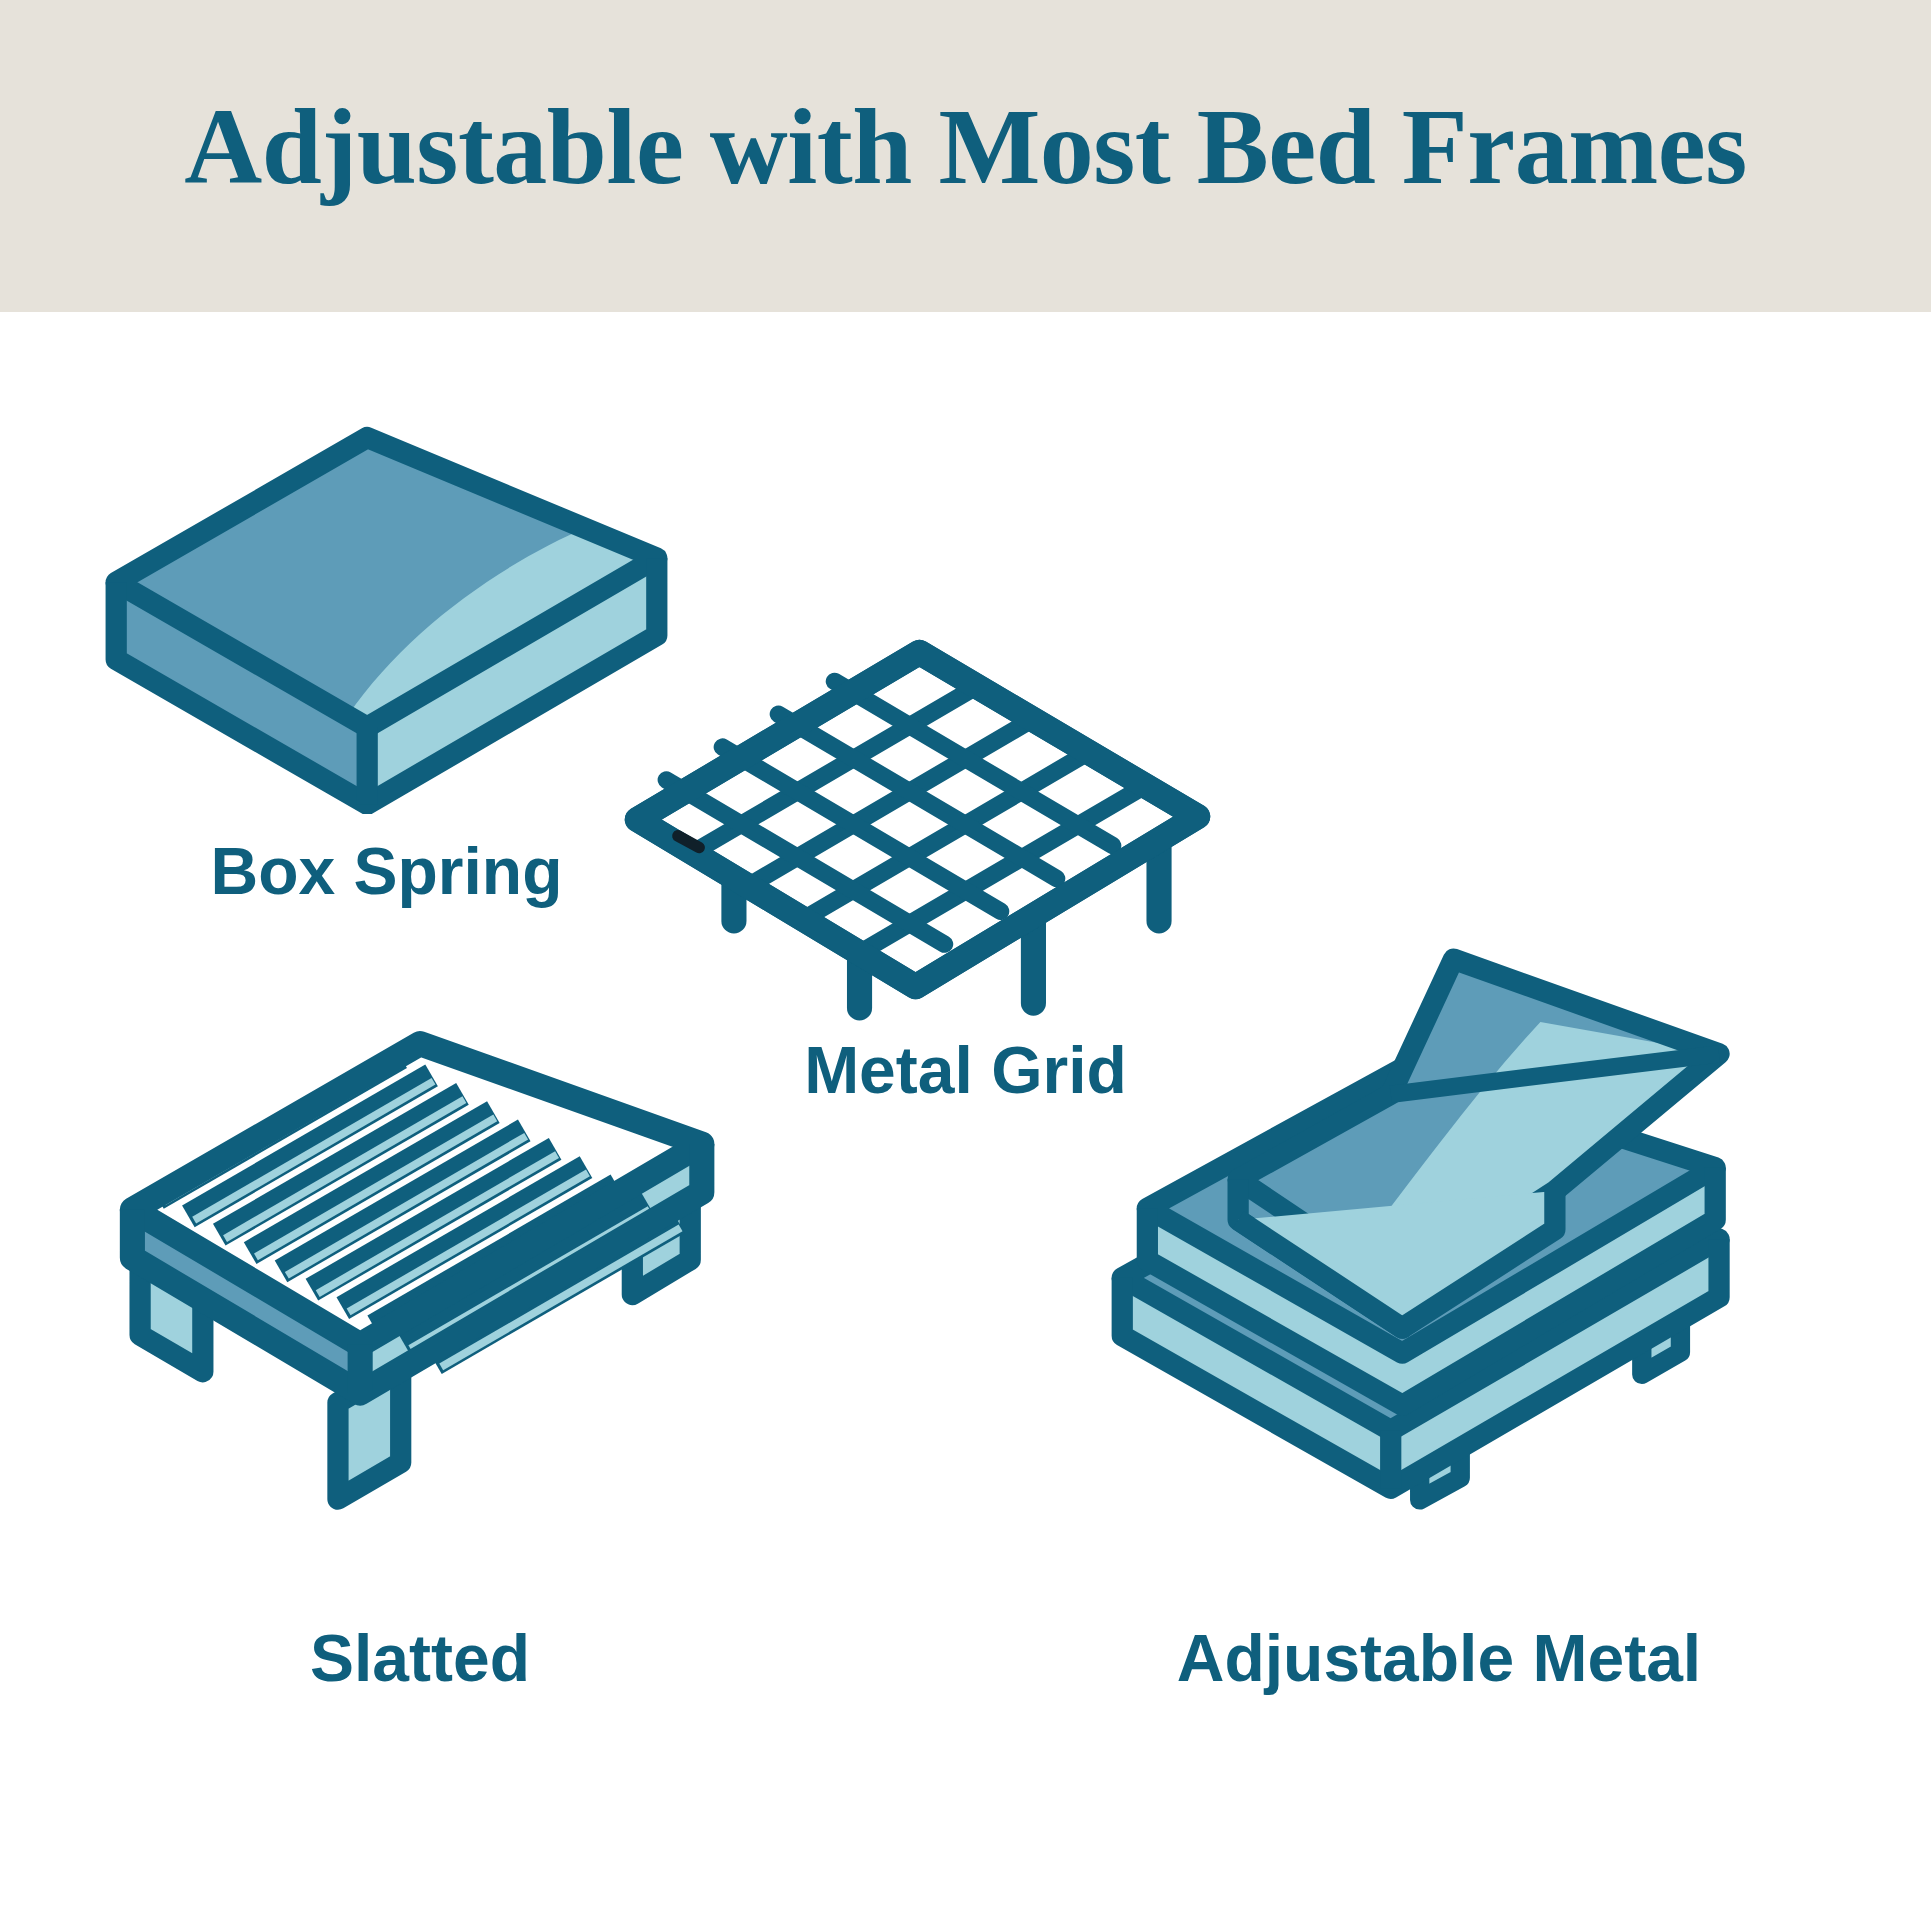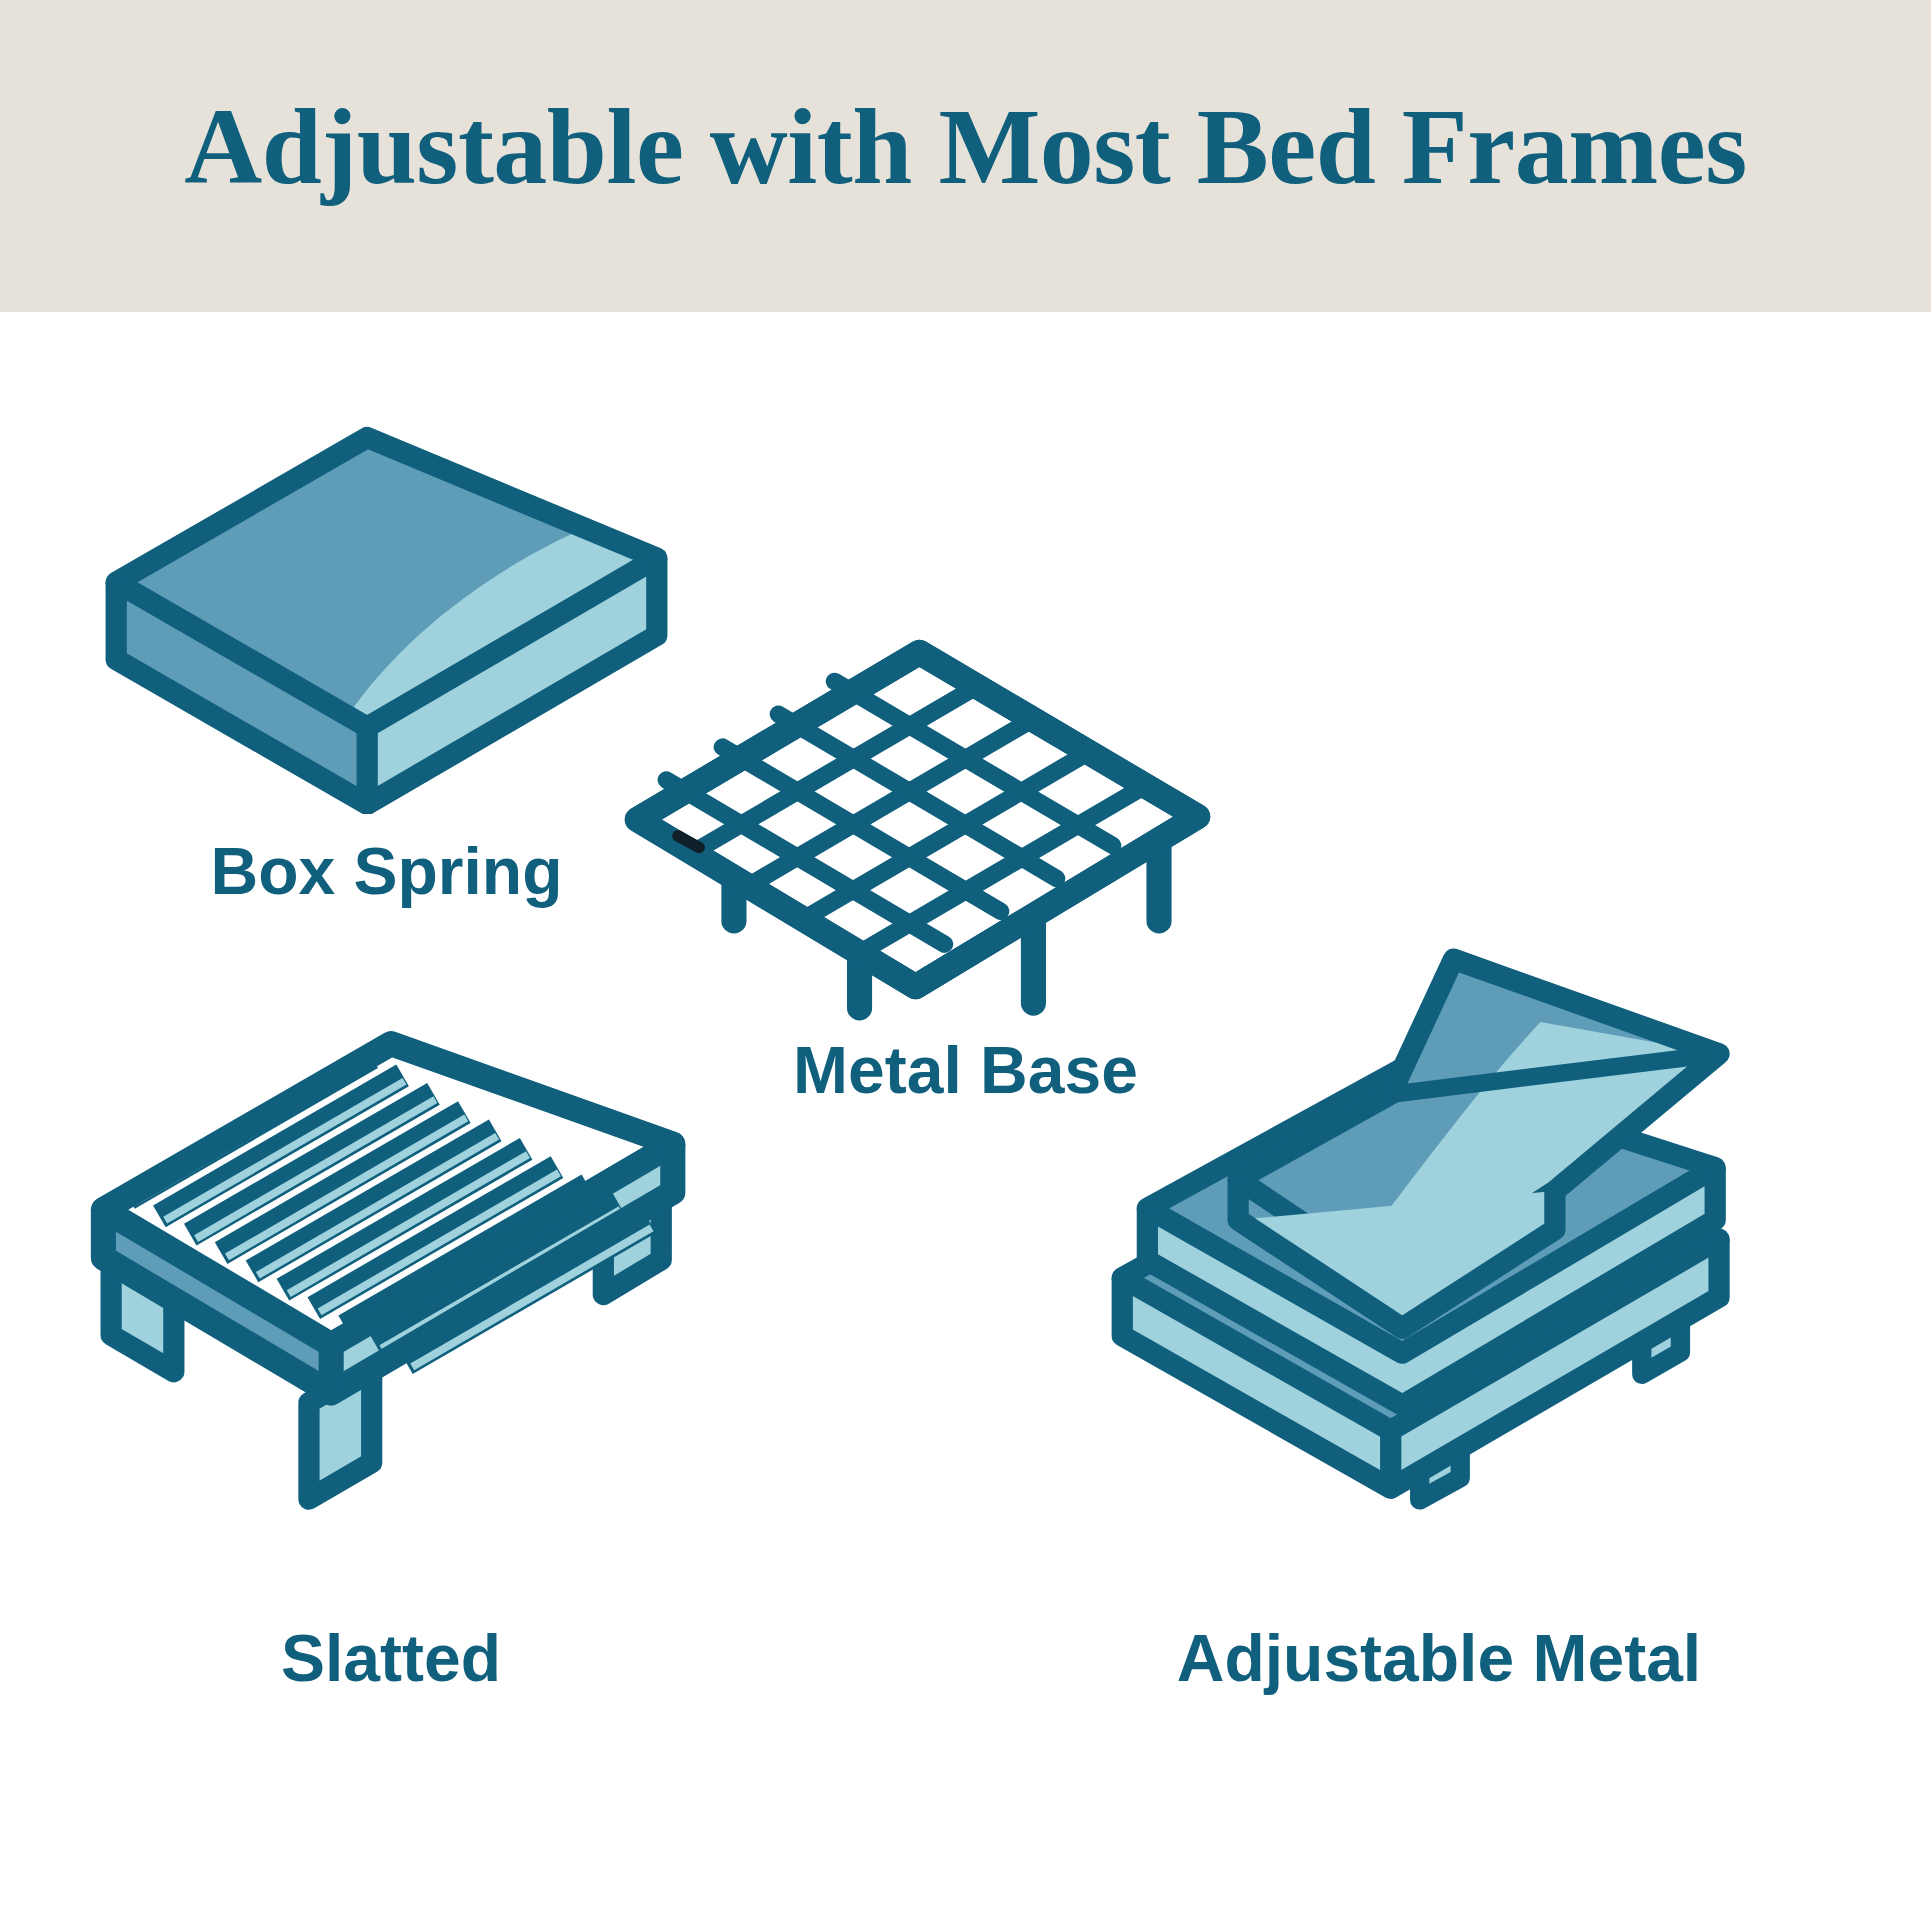--- a/index.html
+++ b/index.html
@@ -65,21 +65,21 @@
     font-size: 66px;
     color: #0f5f7d;
     white-space: nowrap;
     line-height: 1;
   }
 
   
   #cell-box-spring   { left: 87px;   top: 0px;    width: 599px; height: 618px; }
   #cell-platform     { left: 1115px; top: 0px;    width: 637px; height: 618px; }
   #cell-metal-grid   { left: 618px;  top: 319px;  width: 695px; height: 560px; }
-  #cell-slatted      { left: 82px;  top: 637px;  width: 618px; height: 618px; }
+  #cell-slatted      { left: 111px;  top: 637px;  width: 618px; height: 618px; }
   #cell-adjustable   { left: 1101px; top: 618px;  width: 676px; height: 637px; }
 
   #cell-box-spring .cell-label { top: 526px; }
   #cell-platform   .cell-label { top: 526px; }
   #cell-metal-grid .cell-label { top: 406px; }
   #cell-slatted    .cell-label { top: 676px; }
   #cell-adjustable .cell-label { top: 695px; }
 </style>
 </head>
 <body>
@@ -139,21 +139,21 @@
         <path d="M108 120 L396 290"></path>
         <path d="M166 86 L454 256"></path>
         <path d="M224 52 L512 222"></path>
         <path d="M50 154 L338 324"></path>
       </g>
 
       <path d="M20 195 L312 22 L600 192 L308 368 Z" fill="none" stroke="#0f5f7d" stroke-width="26" stroke-linejoin="round"></path>
 
       <path d="M62 212 L84 224" stroke="#10202a" stroke-width="12" stroke-linecap="round"></path>
     </svg>
-    <div class="cell-label">Metal Base</div>
+    <div class="cell-label">Metal Grid</div>
   </div>
 
   <div class="cell" id="cell-slatted">
     <svg class="illus" width="618" height="637" viewBox="0 0 640 660">
 
       <path d="M30 300 L30 400 L95 438 L95 338 Z" fill="#9fd2dd" stroke="#0f5f7d" stroke-width="22" stroke-linejoin="round"></path>
       <path d="M235 470 L235 570 L300 532 L300 432 Z" fill="#9fd2dd" stroke="#0f5f7d" stroke-width="22" stroke-linejoin="round"></path>
       <path d="M540 262 L540 358 L600 322 L600 226 Z" fill="#9fd2dd" stroke="#0f5f7d" stroke-width="22" stroke-linejoin="round"></path>
 
       <path d="M22 270 L22 320 L258 460 L258 410 Z" fill="#5e9cb8"></path>

